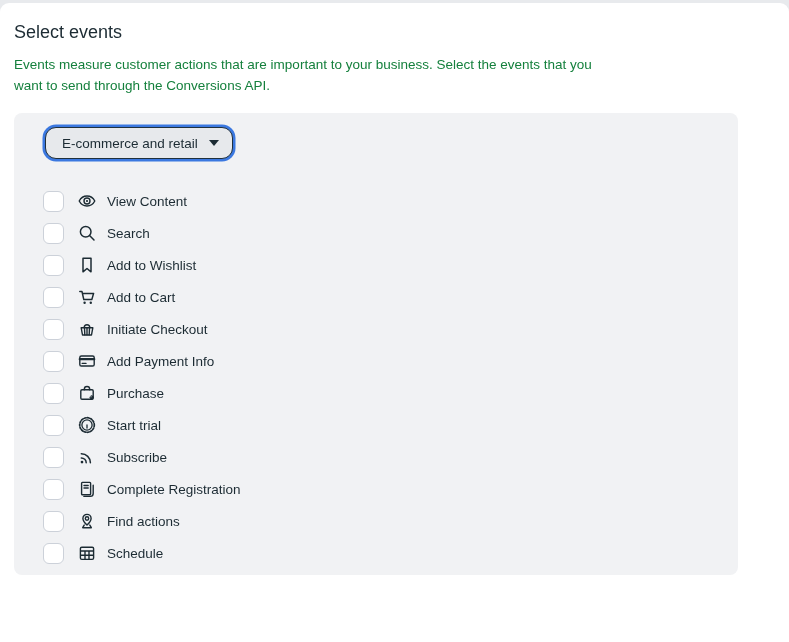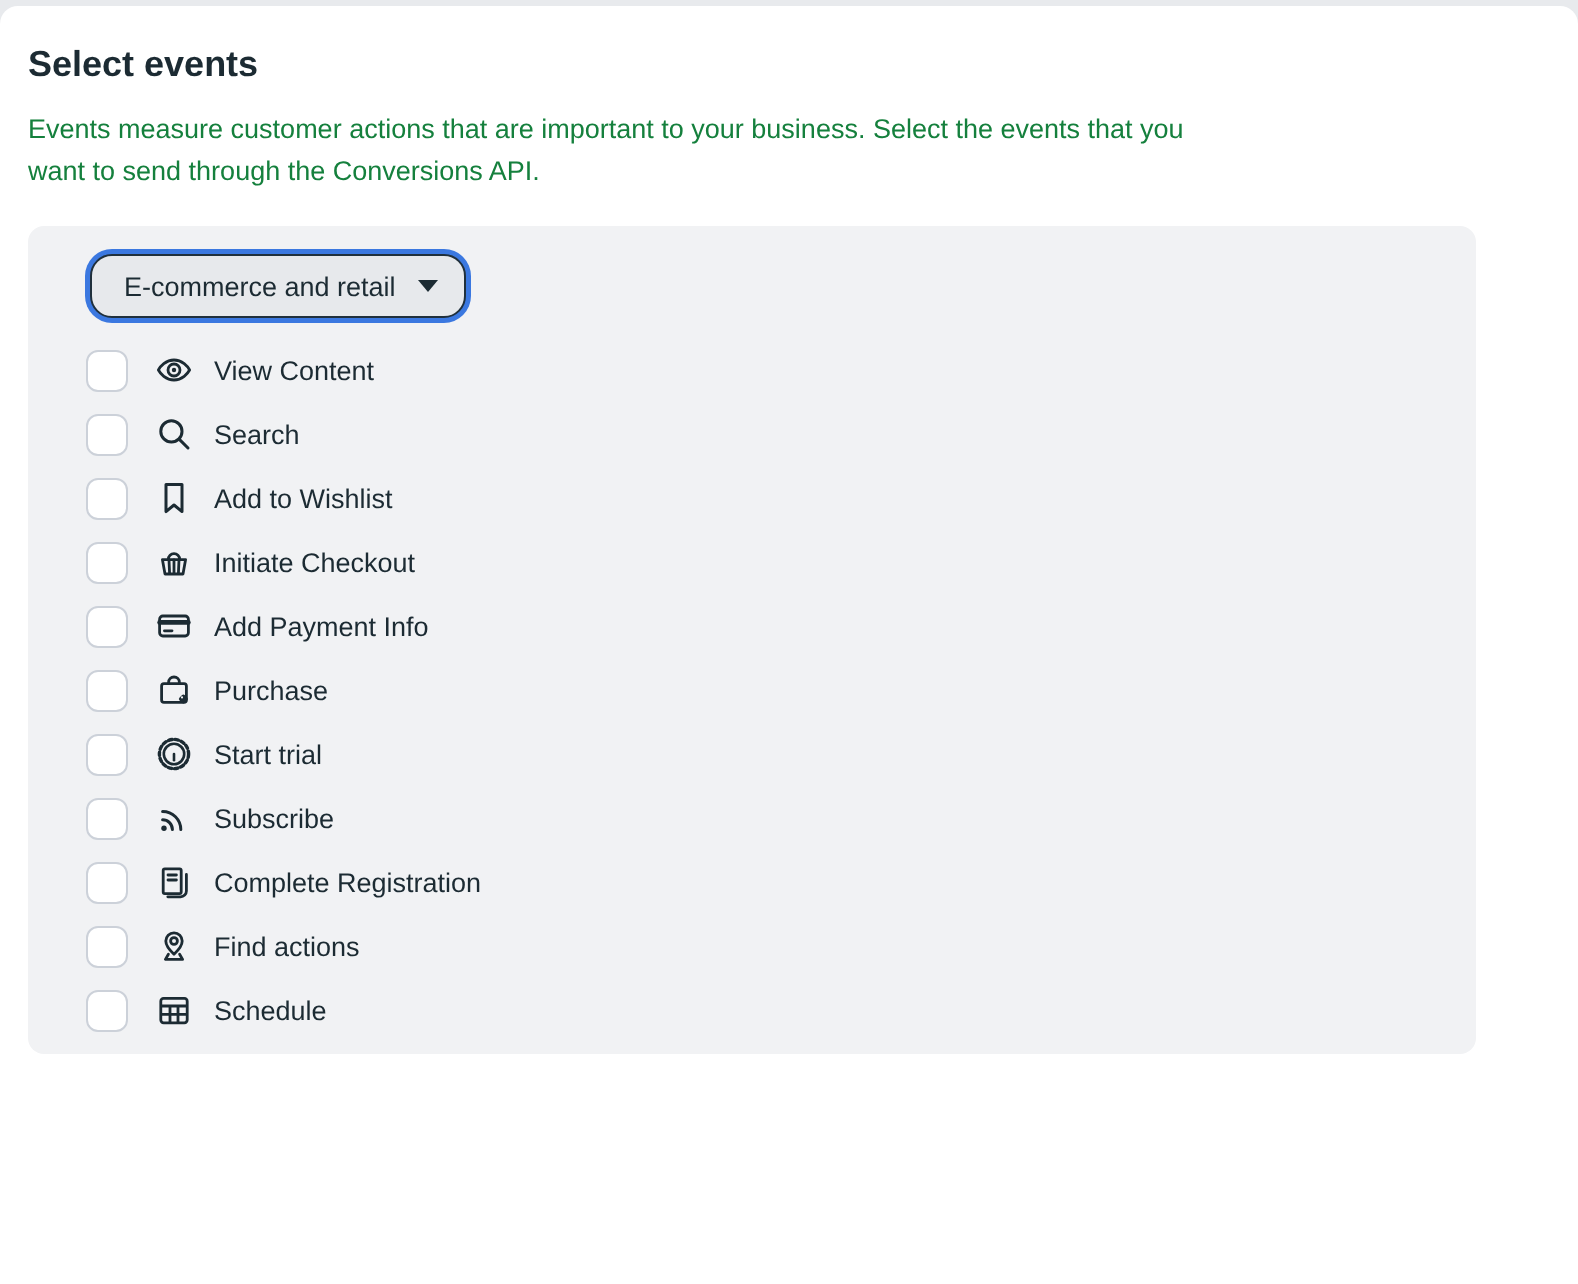--- a/index.html
+++ b/index.html
@@ -17,42 +17,42 @@
     top: 3px; left: 0; right: 0; bottom: 0;
     background: #ffffff;
     border-radius: 9px 9px 0 0;
   }
   .content {
     position: relative;
     padding: 22px 14px 0 14px;
   }
   .page-title {
     font-size: 18px;
-    font-weight: 700;
+    font-weight: 400;
     color: #1c2b33;
     margin: 0 0 11px 0;
   }
   .page-desc {
     font-size: 13.5px;
     line-height: 21px;
     color: #15803d;
     margin: 0 0 17px 0;
     max-width: 592px;
   }
   .panel {
     width: 724px;
     background: #f1f2f4;
     border-radius: 8px;
     padding: 11px 28px 6px 29px;
   }
   .dropdown-btn {
     display: inline-flex;
     align-items: center;
     height: 32px;
-    margin: 3px 0 0 2px;
+    margin: 3px 0 16px 2px;
     padding: 0 13px 0 16px;
     background: #e7e9ec;
     border: 1.5px solid #20303c;
     border-radius: 11px;
     box-shadow: 0 0 0 2.5px #3b78e0;
     cursor: pointer;
   }
   .dropdown-label {
     font-size: 13.5px;
     font-weight: 500;
@@ -138,20 +138,31 @@
   <div class="event-row">
     <div class="checkbox"></div>
     <span class="event-icon">
             <svg viewBox="0 0 20 20" fill="none" stroke="#1c2b33" stroke-width="1.5" stroke-linejoin="round">
     <path d="M6 3.2h8v13.6l-4-3.3-4 3.3Z"></path>
   </svg>
           </span>
     <span class="event-label">Add to Wishlist</span>
   </div>
 
+  <div class="event-row">
+    <div class="checkbox"></div>
+    <span class="event-icon">
+            <svg viewBox="0 0 20 20" fill="none" stroke="#1c2b33" stroke-width="1.5" stroke-linecap="round" stroke-linejoin="round">
+    <path d="M2.8 4.6H5l1.8 8h8l1.8-6.2H5.6"></path>
+    <circle cx="7.6" cy="15.8" r="1.2" fill="#1c2b33" stroke="none"></circle>
+    <circle cx="13.8" cy="15.8" r="1.2" fill="#1c2b33" stroke="none"></circle>
+  </svg>
+          </span>
+    <span class="event-label">Add to Cart</span>
+  </div>
 
   <div class="event-row">
     <div class="checkbox"></div>
     <span class="event-icon">
             <svg viewBox="0 0 20 20" fill="none" stroke="#1c2b33" stroke-width="1.4" stroke-linecap="round" stroke-linejoin="round">
     <path d="M7.2 8.6a2.8 2.8 0 0 1 5.6 0"></path>
     <path d="M4.2 8.8h11.6L14.5 16h-9Z"></path>
     <path d="M7.5 9l.3 6.8M10 9v6.8M12.5 9l-.3 6.8"></path>
   </svg>
           </span>

